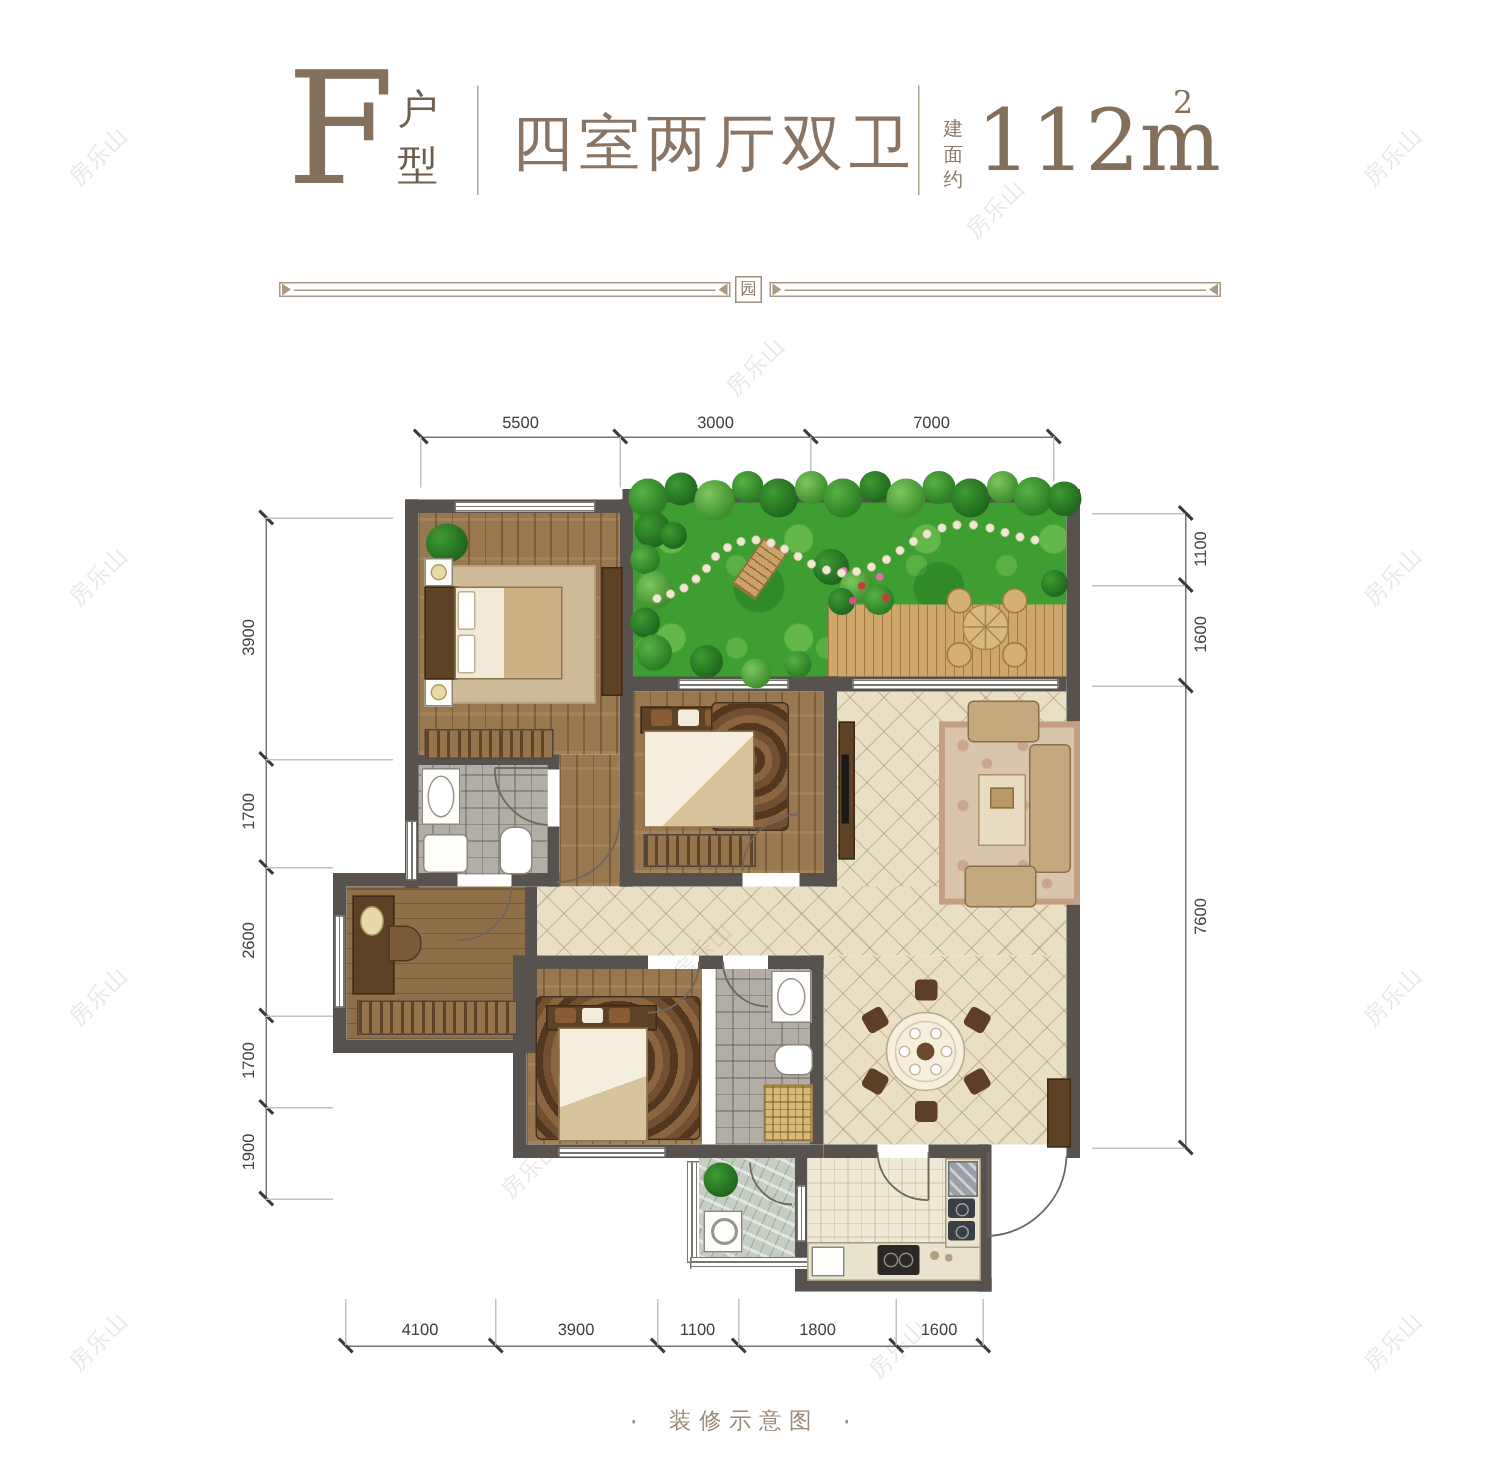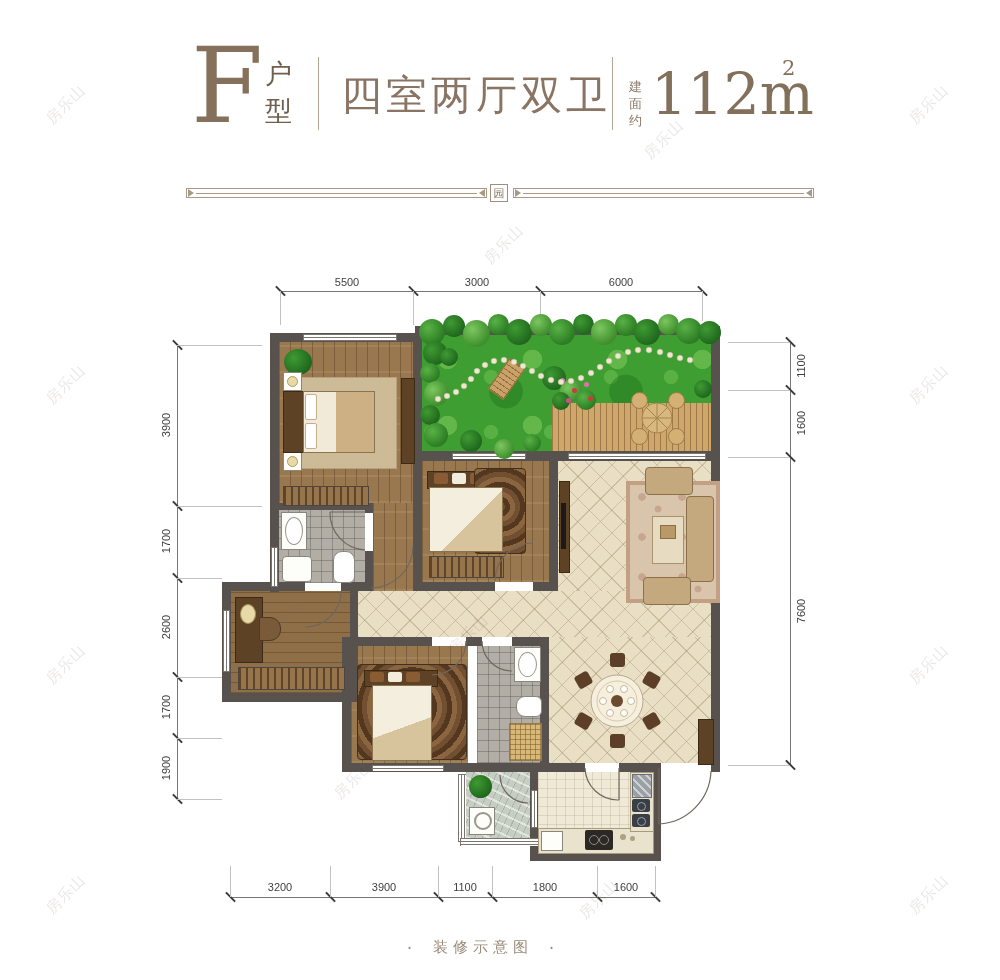--- a/index.html
+++ b/index.html
@@ -82,21 +82,21 @@
   <div class="a tick" style="left:274px;top:290px;"></div>
   <div class="a tick" style="left:407px;top:290px;"></div>
   <div class="a tick" style="left:534px;top:290px;"></div>
   <div class="a tick" style="left:696px;top:290px;"></div>
   <div class="a eline" style="left:280px;top:291px;width:1px;height:34px;"></div>
   <div class="a eline" style="left:413px;top:291px;width:1px;height:34px;"></div>
   <div class="a eline" style="left:540px;top:291px;width:1px;height:30px;"></div>
   <div class="a eline" style="left:702px;top:291px;width:1px;height:30px;"></div>
   <span class="a dim" style="left:347px;top:276px;">5500</span>
   <span class="a dim" style="left:477px;top:276px;text-align:right;">3000</span>
-  <span class="a dim" style="left:621px;top:276px;">6000</span>
+  <span class="a dim" style="left:621px;top:276px;">7000</span>
 
   <div class="a dline" style="left:177px;top:345px;width:1px;height:455px;"></div>
   <div class="a tick" style="left:171px;top:344px;"></div>
   <div class="a tick" style="left:171px;top:505px;"></div>
   <div class="a tick" style="left:171px;top:577px;"></div>
   <div class="a tick" style="left:171px;top:676px;"></div>
   <div class="a tick" style="left:171px;top:737px;"></div>
   <div class="a tick" style="left:171px;top:798px;"></div>
   <div class="a eline" style="left:177px;top:345px;width:85px;height:1px;"></div>
   <div class="a eline" style="left:177px;top:506px;width:85px;height:1px;"></div>
@@ -129,21 +129,21 @@
   <div class="a tick" style="left:432px;top:896px;"></div>
   <div class="a tick" style="left:486px;top:896px;"></div>
   <div class="a tick" style="left:591px;top:896px;"></div>
   <div class="a tick" style="left:649px;top:896px;"></div>
   <div class="a eline" style="left:230px;top:866px;width:1px;height:31px;"></div>
   <div class="a eline" style="left:330px;top:866px;width:1px;height:31px;"></div>
   <div class="a eline" style="left:438px;top:866px;width:1px;height:31px;"></div>
   <div class="a eline" style="left:492px;top:866px;width:1px;height:31px;"></div>
   <div class="a eline" style="left:597px;top:866px;width:1px;height:31px;"></div>
   <div class="a eline" style="left:655px;top:866px;width:1px;height:31px;"></div>
-  <span class="a dim" style="left:280px;top:881px;">3200</span>
+  <span class="a dim" style="left:280px;top:881px;">4100</span>
   <span class="a dim" style="left:384px;top:881px;">3900</span>
   <span class="a dim" style="left:465px;top:881px;">1100</span>
   <span class="a dim" style="left:545px;top:881px;">1800</span>
   <span class="a dim" style="left:626px;top:881px;">1600</span>
 
   <div class="a wood" style="left:279px;top:342px;width:134px;height:161px;"></div>
   <div class="a wood" style="left:373px;top:503px;width:40px;height:88px;"></div>
   <div class="a gtile" style="left:277px;top:510px;width:88px;height:73px;"></div>
   <div class="a wood2" style="left:231px;top:591px;width:119px;height:102px;"></div>
   <div class="a grass" style="left:422px;top:333px;width:289px;height:120px;"></div>
@@ -398,15 +398,15 @@
   <span class="a wm" style="left:260px;top:610px;">房乐山</span>
   <span class="a wm" style="left:445px;top:625px;">房乐山</span>
   <span class="a wm" style="left:42px;top:655px;">房乐山</span>
   <span class="a wm" style="left:905px;top:655px;">房乐山</span>
   <span class="a wm" style="left:330px;top:770px;">房乐山</span>
   <span class="a wm" style="left:575px;top:890px;">房乐山</span>
   <span class="a wm" style="left:42px;top:885px;">房乐山</span>
   <span class="a wm" style="left:905px;top:885px;">房乐山</span>
   <span class="a wm" style="left:640px;top:130px;">房乐山</span>
 
-  <span class="a caption" style="left:483px;top:938px;font-family:Liberation Mono, monospace;">· 装修示意图 ·</span>
+  <span class="a caption" style="left:496px;top:938px;font-family:Liberation Mono, monospace;">· 装修示意图 ·</span>
 
 </div>
 
 </body></html>

